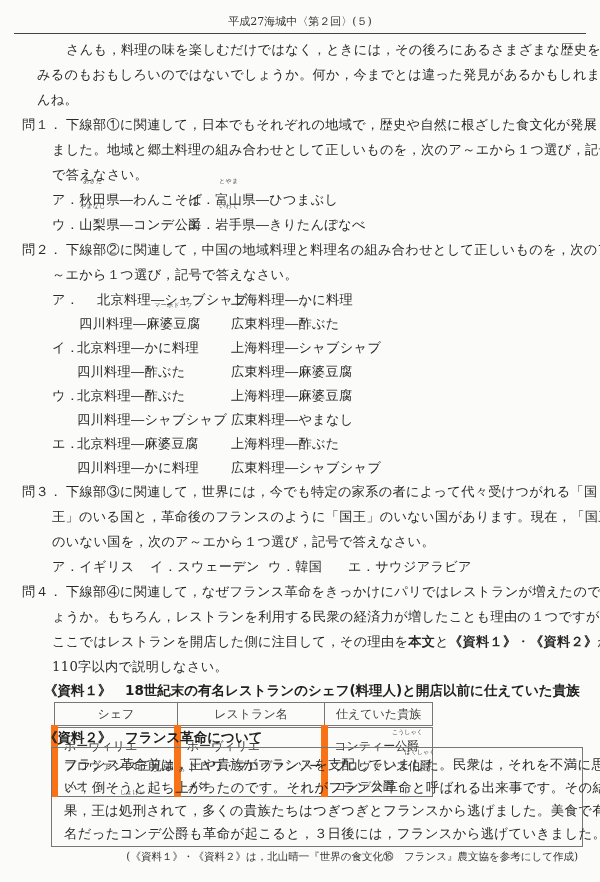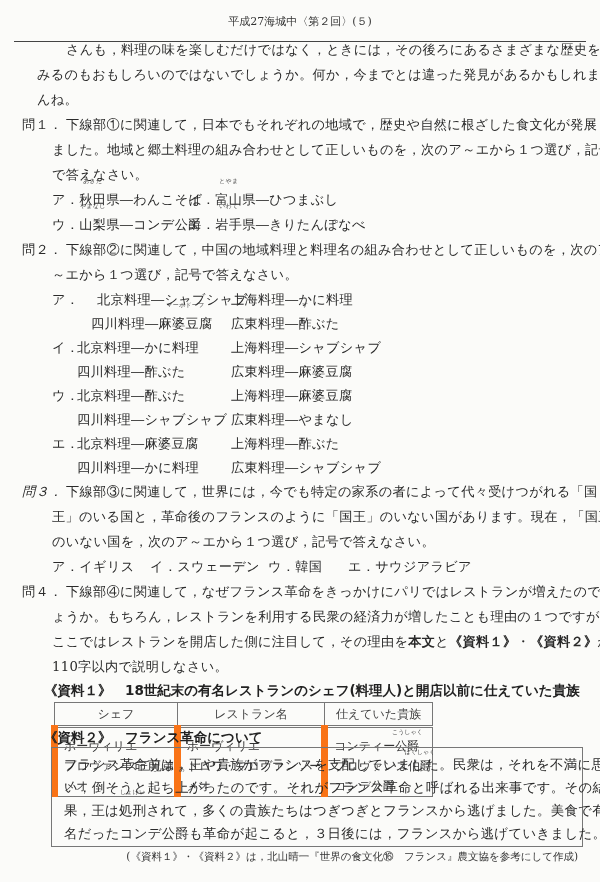--- a/index.html
+++ b/index.html
@@ -4,21 +4,21 @@
 <style>
   html, body { margin: 0; padding: 0; }
   body {
     width: 600px; height: 882px; background: #fbfbf9; color: #2a2a2a;
     font-family: "DejaVu Serif", "Liberation Serif", serif;
     position: relative; overflow: hidden;
   }
   .header {
     position: absolute; left: 14px; top: 14px; width: 572px;
     text-align: center; font-size: 11px; color: #333;
-    border-bottom: 1.5px solid #444; padding-bottom: 12px;
+    border-bottom: 1.5px solid #444; padding-bottom: 4px;
   }
   .p {
     position: absolute; font-size: 13.2px; line-height: 25px;
     letter-spacing: 0.3px; white-space: nowrap;
   }
   .rb { position: relative; display: inline-block; }
   .rt {
     position: absolute; left: 50%; transform: translateX(-50%);
     top: -9px; font-size: 6px; line-height: 6px; white-space: nowrap; color: #444;
   }
@@ -79,42 +79,42 @@
   <span>エ．</span><span class="rb"><span class="rt">いわて</span><span>岩手</span></span><span>県</span><span>―きりたんぽなべ</span>
 </div>
 
 <div class="p" style="left:22px;top:237px;">問２．</div>
 <div class="p" style="left:66px;top:237px;">下線部②に関連して，中国の地域料理と料理名の組み合わせとして正しいものを，次のア</div>
 <div class="p" style="left:52px;top:262px;">～エから１つ選び，記号で答えなさい。</div>
 
 <div class="p" style="left:52px;top:287px;">ア．</div>
 <div class="p" style="left:77px;top:287px;margin-left:20px;">北京料理―シャブシャブ</div>
 <div class="p" style="left:231px;top:287px;">上海料理―かに料理</div>
-<div class="p" style="left:91px;top:311px;">四川料理―<span class="rb"><span class="rt">マーボドーフ</span>麻婆豆腐</span></div>
+<div class="p" style="left:79px;top:311px;">四川料理―<span class="rb"><span class="rt">マーボドーフ</span>麻婆豆腐</span></div>
 <div class="p" style="left:231px;top:311px;">広東料理―<span class="rb"><span class="rt">す</span>酢</span>ぶた</div>
 
 <div class="p" style="left:52px;top:335px;">イ．</div>
 <div class="p" style="left:77px;top:335px;">北京料理―かに料理</div>
 <div class="p" style="left:231px;top:335px;">上海料理―シャブシャブ</div>
 <div class="p" style="left:77px;top:359px;">四川料理―酢ぶた</div>
 <div class="p" style="left:231px;top:359px;">広東料理―麻婆豆腐</div>
 
 <div class="p" style="left:52px;top:383px;">ウ．</div>
 <div class="p" style="left:77px;top:383px;">北京料理―酢ぶた</div>
 <div class="p" style="left:231px;top:383px;">上海料理―麻婆豆腐</div>
 <div class="p" style="left:77px;top:407px;">四川料理―シャブシャブ</div>
 <div class="p" style="left:231px;top:407px;">広東料理―やまなし</div>
 
 <div class="p" style="left:52px;top:431px;">エ．</div>
 <div class="p" style="left:77px;top:431px;">北京料理―麻婆豆腐</div>
 <div class="p" style="left:231px;top:431px;">上海料理―酢ぶた</div>
 <div class="p" style="left:77px;top:455px;">四川料理―かに料理</div>
 <div class="p" style="left:231px;top:455px;">広東料理―シャブシャブ</div>
 
-<div class="p" style="left:22px;top:479px;font-style:italic;">問３．</div>
+<div class="p" style="left:22px;top:479px;">問３．</div>
 <div class="p" style="left:66px;top:479px;">下線部③に関連して，世界には，今でも特定の家系の者によって代々受けつがれる「国</div>
 <div class="p" style="left:52px;top:504px;">王」のいる国と，革命後のフランスのように「国王」のいない国があります。現在，「国王」</div>
 <div class="p" style="left:52px;top:529px;">のいない国を，次のア～エから１つ選び，記号で答えなさい。</div>
 <div class="p" style="left:52px;top:554px;"><span>ア．</span><span>イギリス</span></div>
 <div class="p" style="left:150px;top:554px;"><span>イ．</span><span>スウェーデン</span></div>
 <div class="p" style="left:268px;top:554px;"><span>ウ．</span><span>韓国</span></div>
 <div class="p" style="left:348px;top:554px;"><span>エ．</span><span>サウジアラビア</span></div>
 
 <div class="p" style="left:22px;top:579px;">問４．</div>
 <div class="p" style="left:66px;top:579px;">下線部④に関連して，なぜフランス革命をきっかけにパリではレストランが増えたのでし</div>

